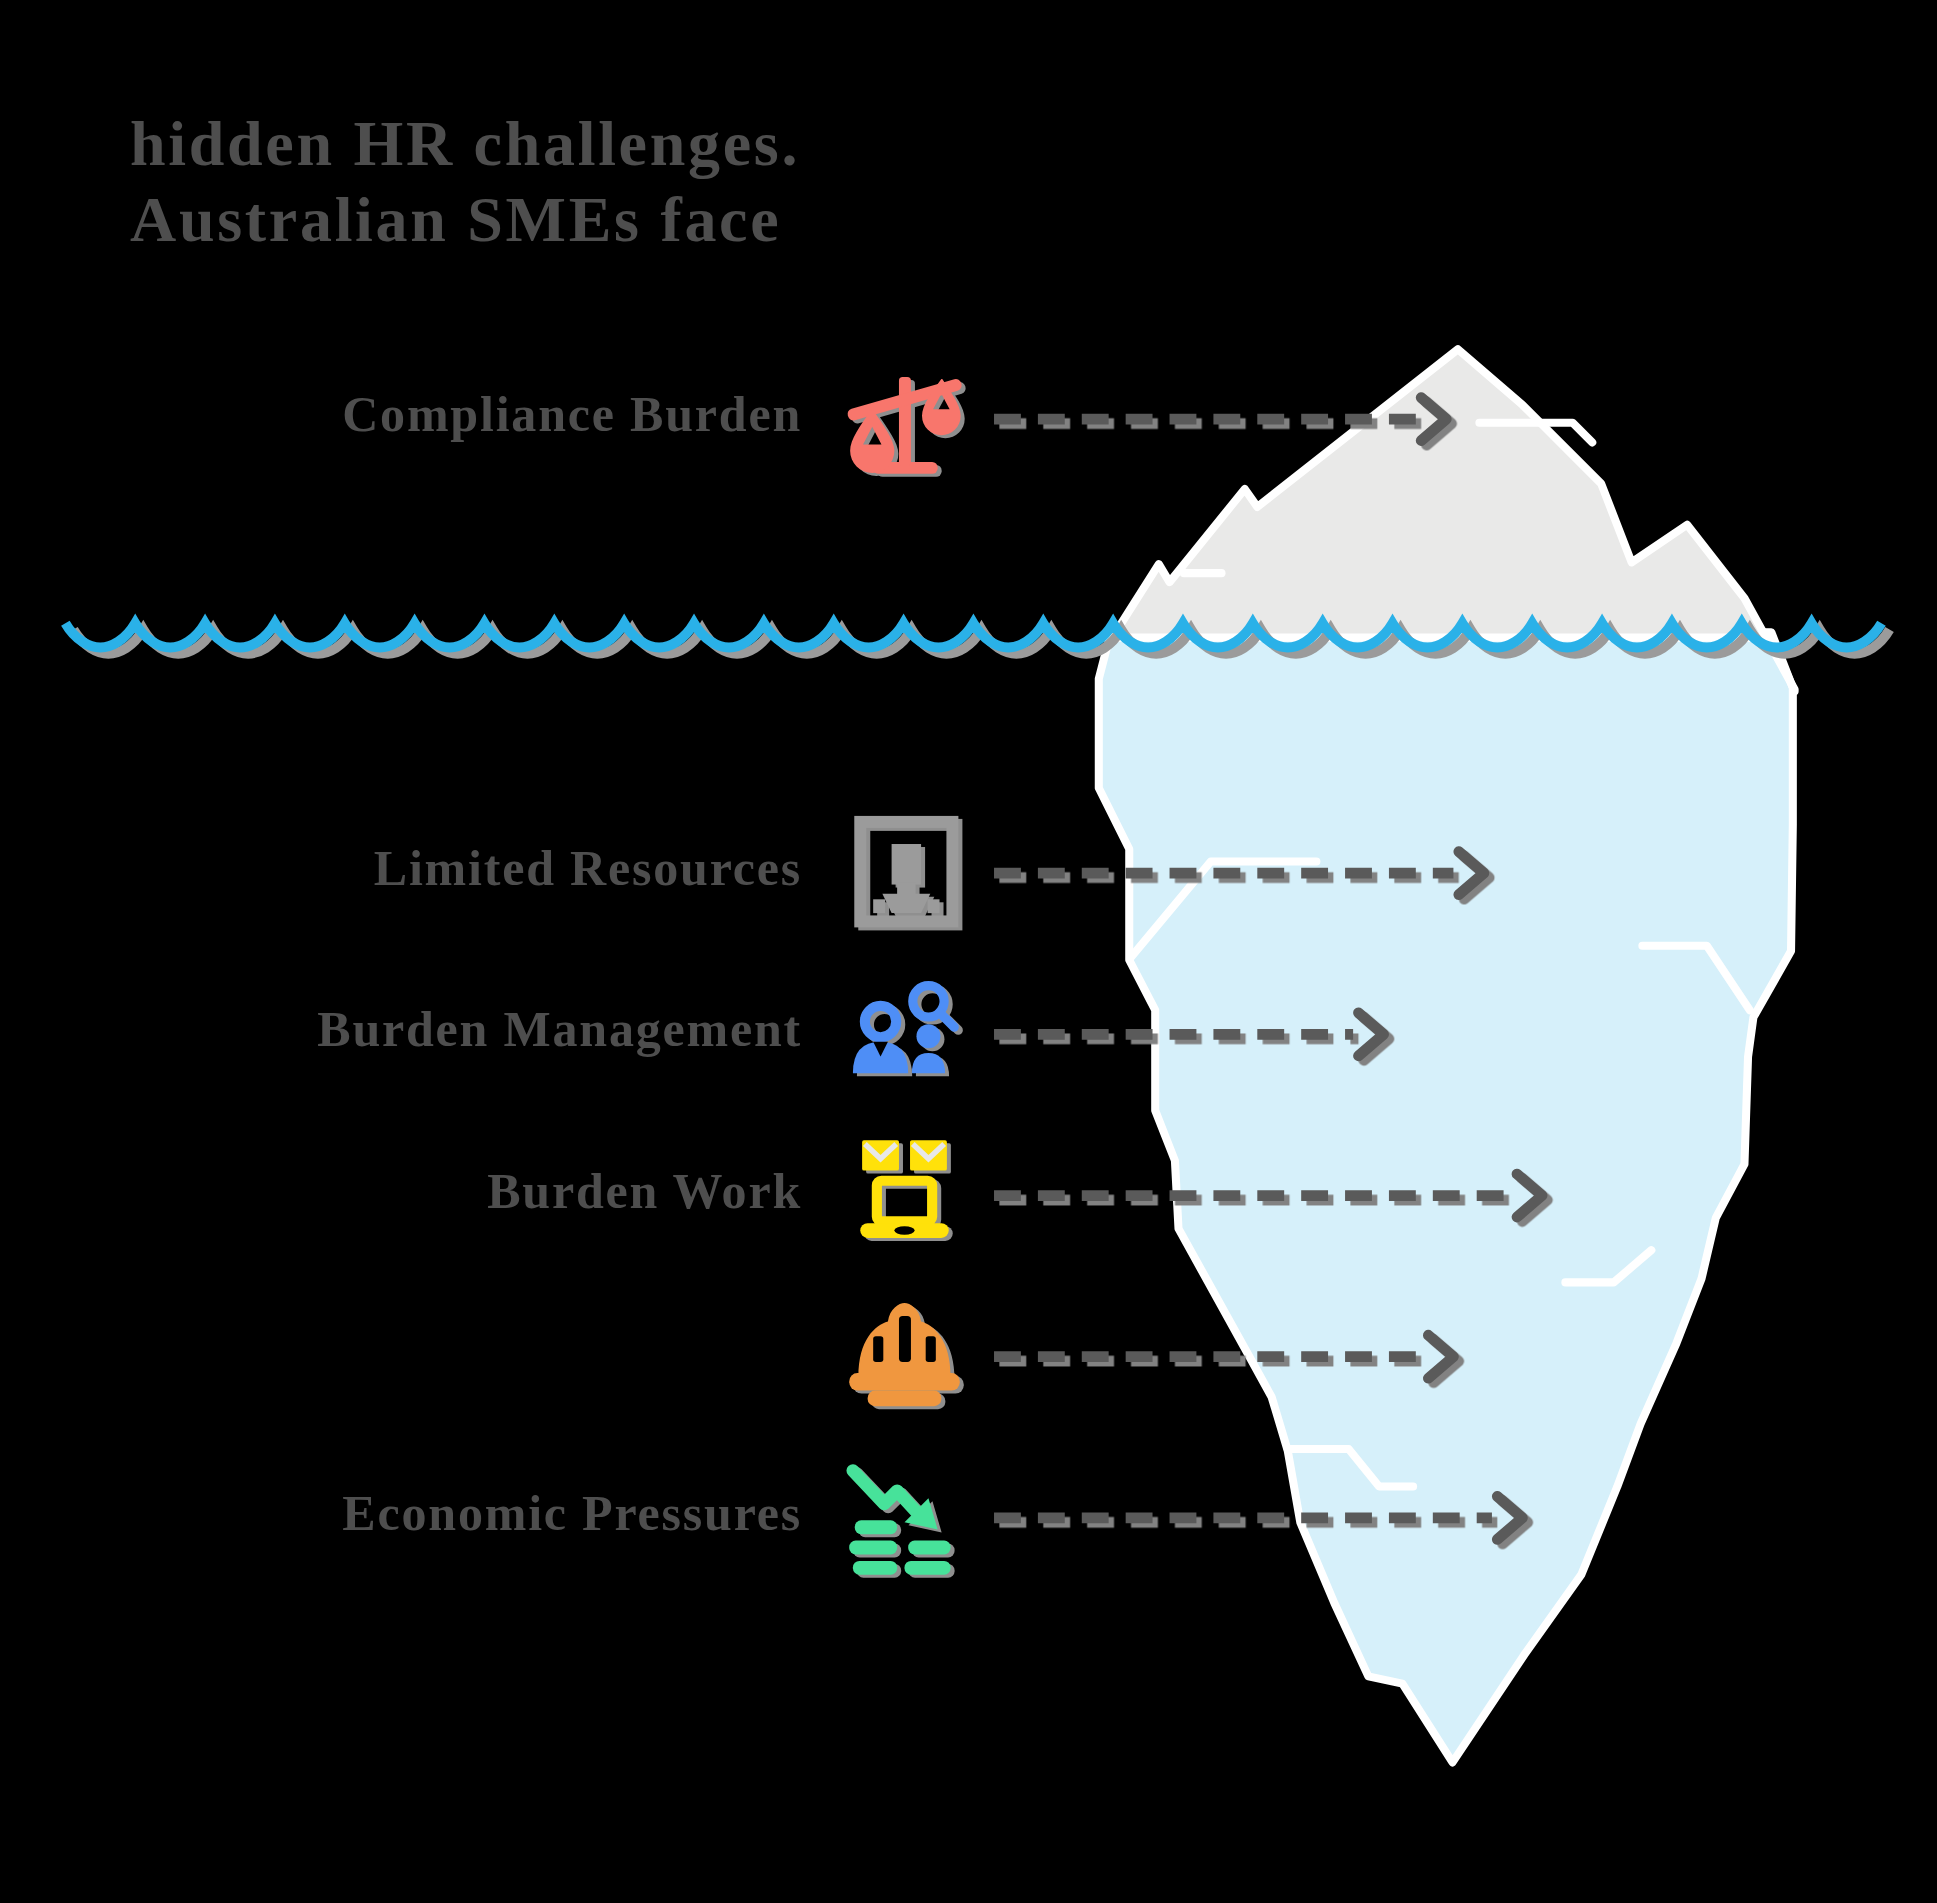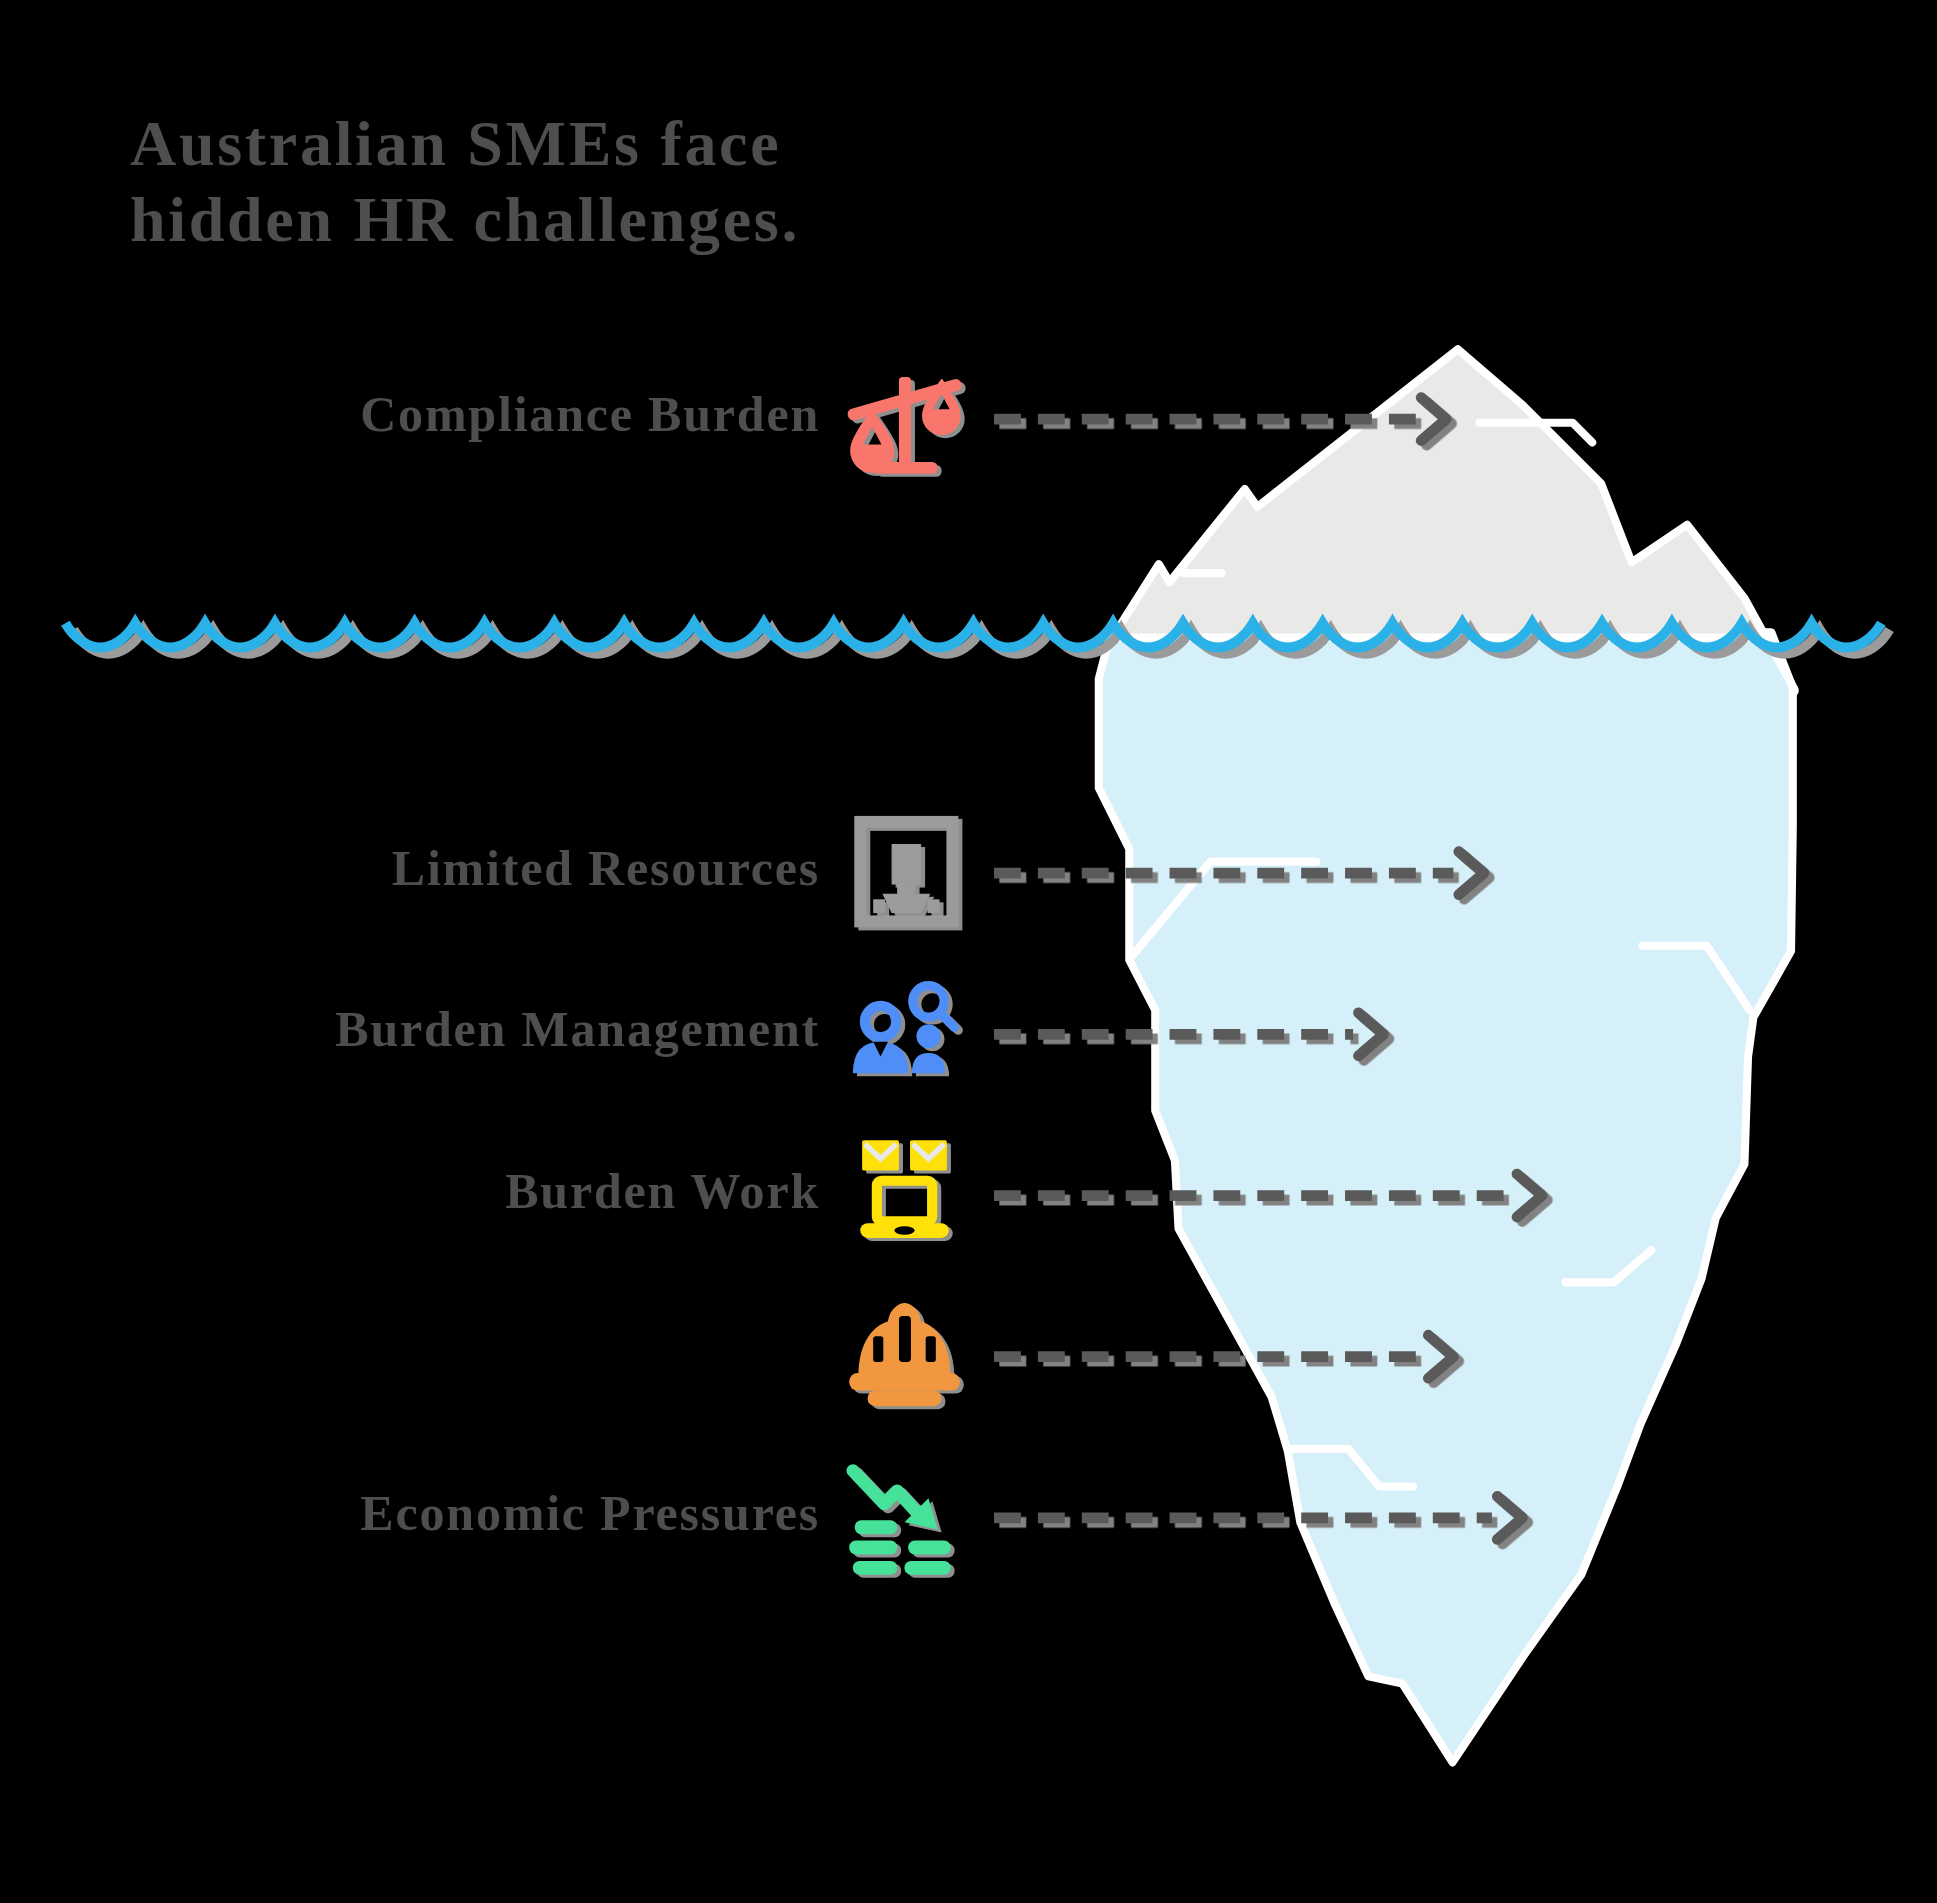--- a/index.html
+++ b/index.html
@@ -1,21 +1,21 @@
 <!DOCTYPE html>
 <html style="font-size:14.3px"><head>
 <meta charset="utf-8">
 <style>
   html,body{margin:0;padding:0;background:#000;}
   .canvas{position:relative;width:1937px;height:1903px;background:#000;overflow:hidden;
           font-family:"Liberation Serif",serif;}
   .scene{position:absolute;left:0;top:0;}
   .title{position:absolute;left:130px;top:106px;font-weight:bold;font-size:64px;
          letter-spacing:2.7px;color:#4E4E4E;line-height:1.18;white-space:nowrap;}
-  .label{position:absolute;left:18px;width:802px;text-align:right;font-weight:bold;
+  .label{position:absolute;left:0;width:802px;text-align:right;font-weight:bold;
          font-size:50px;letter-spacing:1.8px;color:#4E4E4E;white-space:nowrap;}
   .icon{position:absolute;left:840px;width:129px;height:129px;
         filter:drop-shadow(4.5px 3.6px 0 #8f8f8f);}
   .arrows{filter:drop-shadow(6px 5px 0 #828282);}
 </style>
 </head>
 <body>
 
 <div class="canvas">
 
@@ -82,22 +82,22 @@
         <path d="M1595,1491 L1623,1515 L1595,1539" stroke-linecap="round" stroke-linejoin="round"></path>
       </g>
       <g>
         <line x1="1110" y1="1695" x2="1666" y2="1695" stroke-dasharray="30 19"></line>
         <path d="M1672,1671 L1700,1695 L1672,1719" stroke-linecap="round" stroke-linejoin="round"></path>
       </g>
     </g>
   </svg>
 
   <div class="title">
+    <div>hidden HR challenges.</div>
     <div>Australian SMEs face</div>
-    <div>hidden HR challenges.</div>
   </div>
 
   <div class="label" style="top:385px">Compliance Burden</div>
   <svg class="icon" style="top:355px" viewBox="0 0 140 140">
     <g fill="#F8766C">
       <rect x="36" y="116" width="70" height="13" rx="6"></rect>
       <rect x="64" y="24" width="13" height="96" rx="4"></rect>
       <g transform="rotate(-16 70 48)">
           <rect x="6" y="42" width="128" height="13" rx="6"></rect>
         </g>

